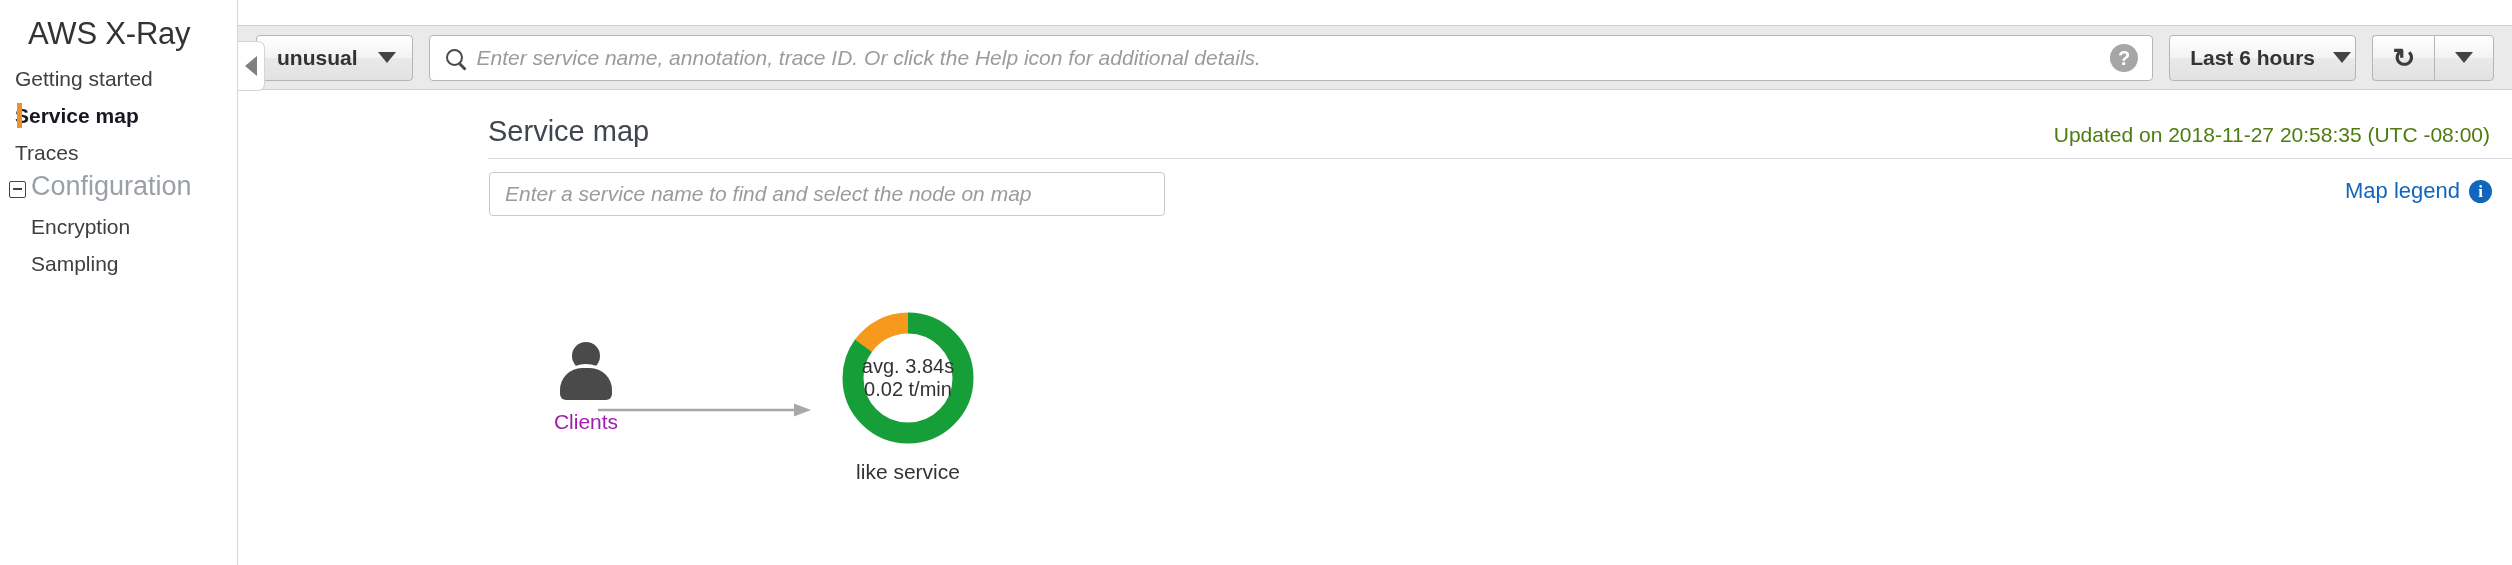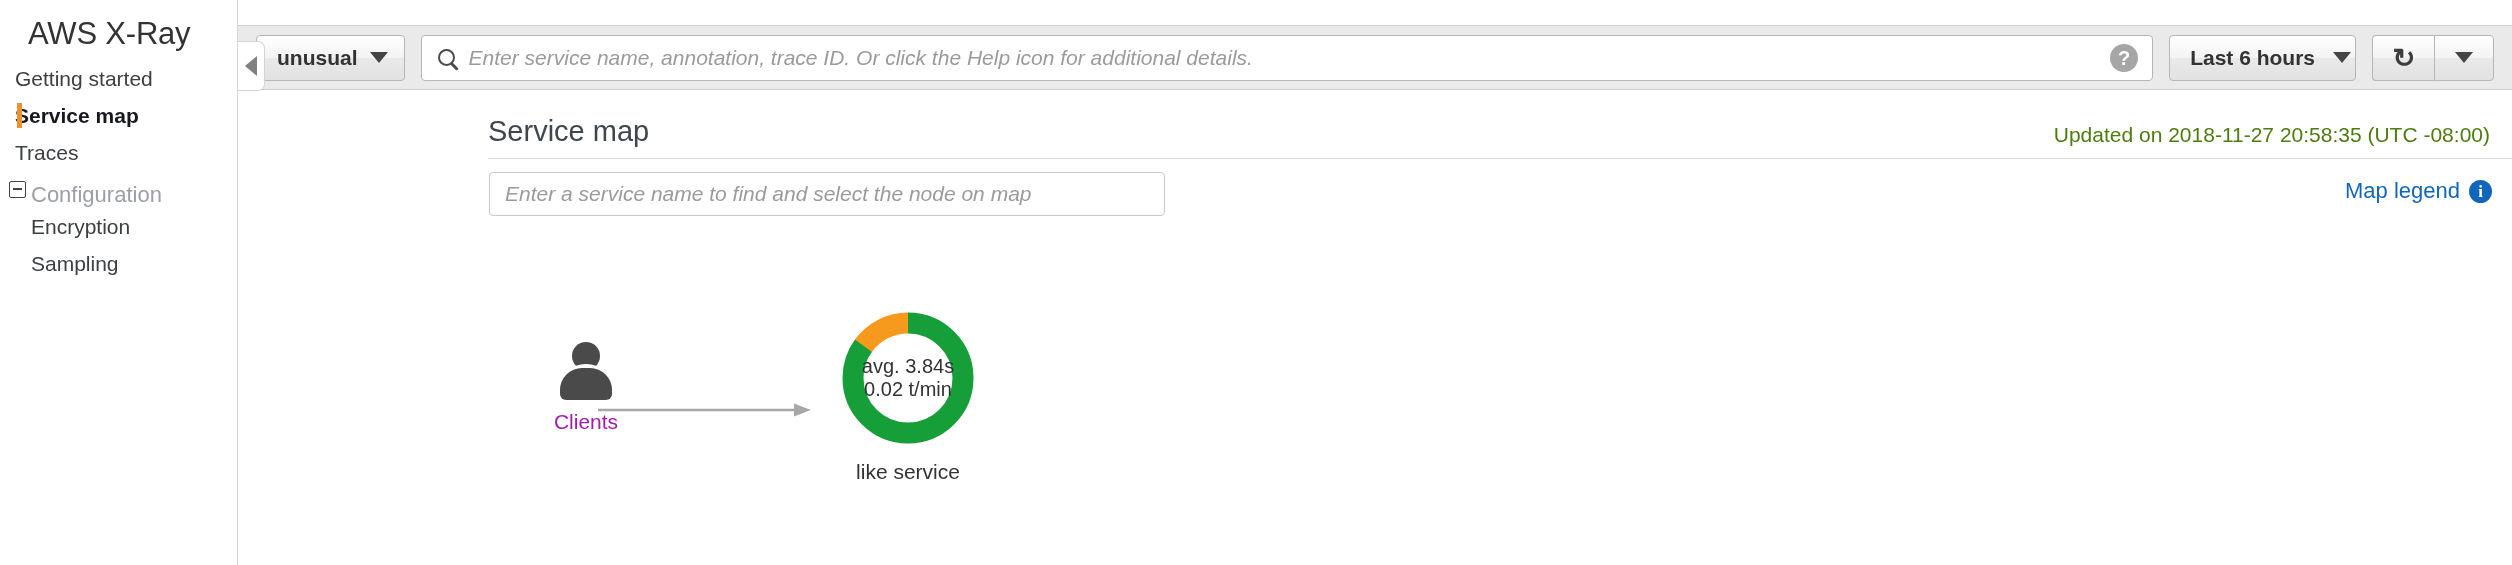--- a/index.html
+++ b/index.html
@@ -50,23 +50,23 @@
   .nav-item.active .active-bar {
     position: absolute;
     left: 17px; top: 6px;
     width: 5px; height: 25px;
     background: #ec912d;
   }
   .nav-group {
     position: relative;
     height: 37px;
     display: flex;
-    align-items: flex-end;
+    align-items: flex-start;
     padding-left: 31px;
-    font-size: 22px;
+    font-size: 27px;
     color: #9aa0a6;
     white-space: nowrap;
   }
   .collapse-box {
     position: absolute;
     left: 9px; top: 10px;
     width: 17px; height: 17px;
     border: 1.6px solid #444;
     border-radius: 2px;
     background: #fff;
@@ -134,21 +134,21 @@
     font-size: 21px;
     font-weight: bold;
     color: #333333;
     cursor: pointer;
     white-space: nowrap;
     box-shadow: 0 1px 0 rgba(255,255,255,0.7) inset;
   }
   #filter-dropdown {
     padding: 0 16px 0 20px;
     min-width: 128px;
-    gap: 12px;
+    gap: 20px;
   }
   .caret {
     width: 0; height: 0;
     border-left: 9px solid transparent;
     border-right: 9px solid transparent;
     border-top: 11px solid #444444;
   }
   #search-box {
     flex: 1 1 auto;
     height: 46px;

